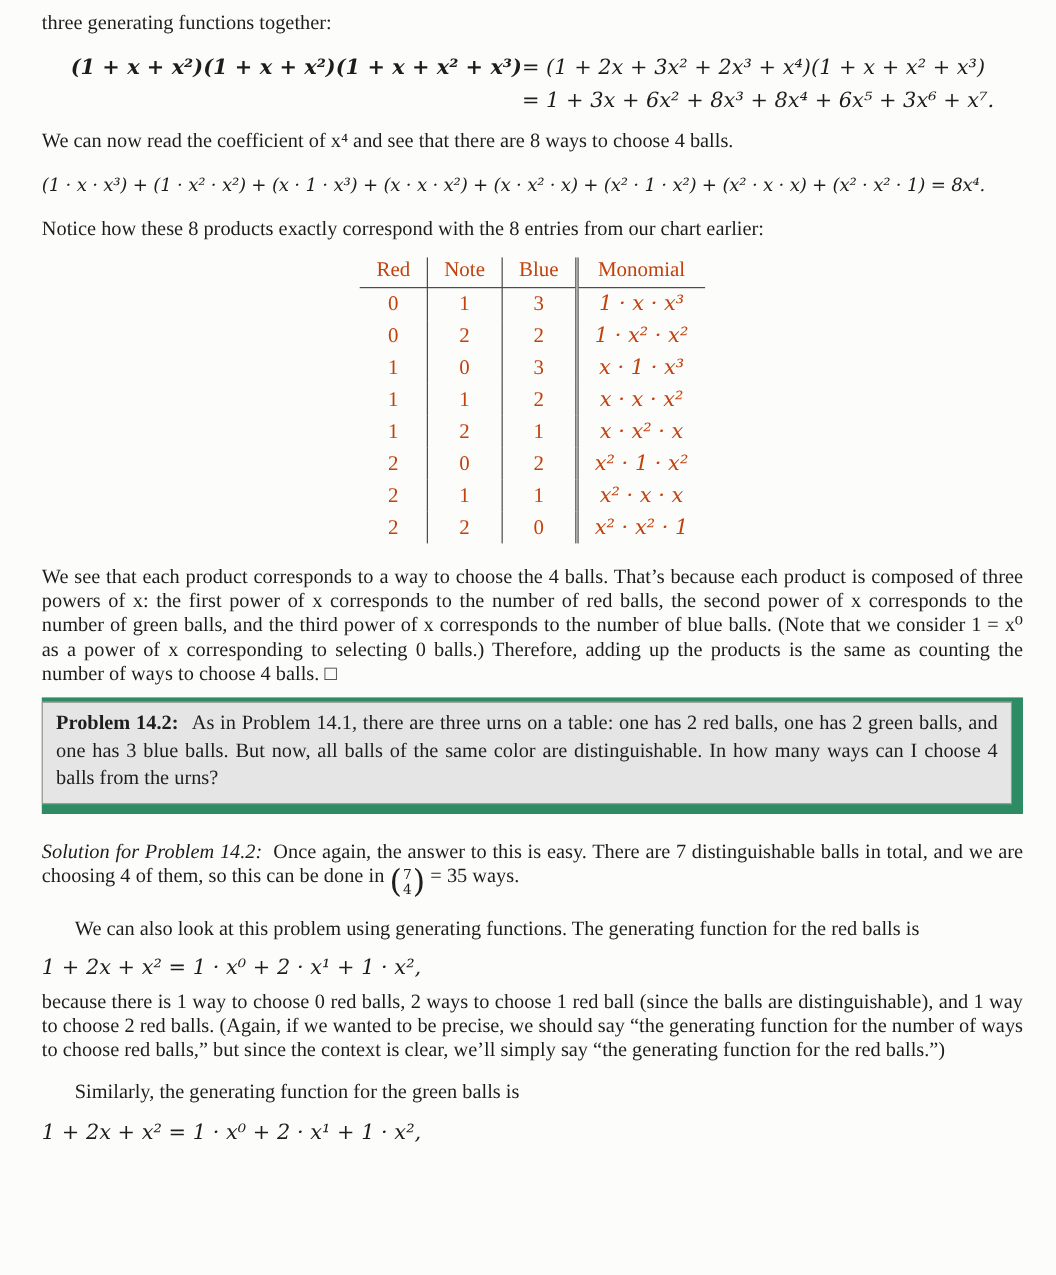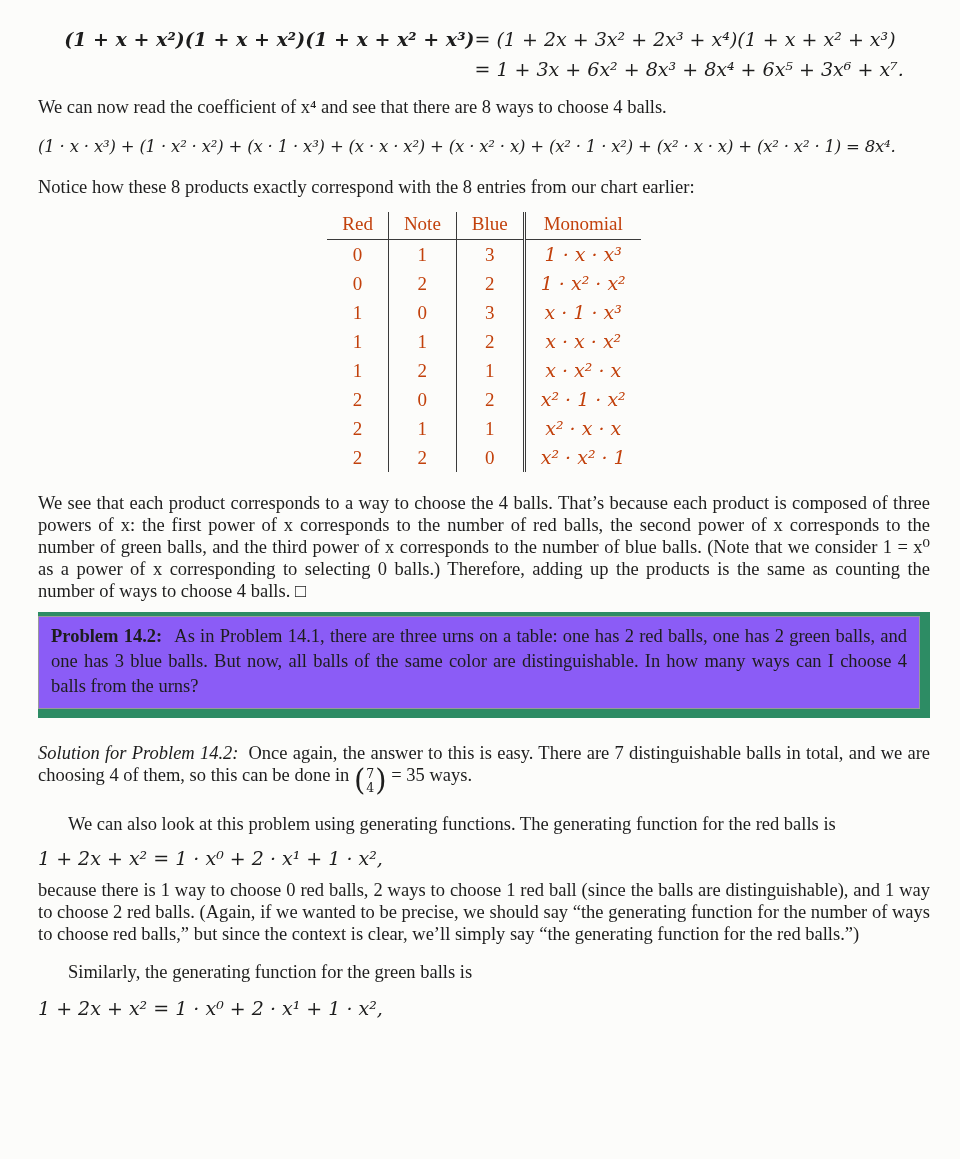--- a/index.html
+++ b/index.html
@@ -39,21 +39,21 @@
     border-bottom:1.6px solid #3a3a3a;
   }
   table.chart td { text-align:center; padding:2px 15px; line-height:25px; }
   .vline { border-right:1.3px solid #3a3a3a; }
   .dline { border-left:3px double #3a3a3a; }
   .mono-cell { font-family:"DejaVu Serif",serif; font-style:italic; }
 
   
   .problem-box-wrap { background:#2d8c64; padding:4px 10px 9px 0; margin:10px 0 0 0; }
   .problem-box {
-    background:#8b5cf6; border:1px solid #9a9a9a;
+    background:#e5e5e5; border:1px solid #9a9a9a;
     padding:7px 12px 9px; line-height:25px;
   }
   .box-label { font-weight:bold; margin-right:12px; }
 
   
   .solution { margin-top:24px; }
   .sol-label { font-style:italic; margin-right:10px; }
 
   .mt16 { margin-top:16px; }
   .mt18 { margin-top:18px; }
@@ -66,20 +66,21 @@
     display:inline-flex; flex-direction:column; align-items:center;
     font-size:12.5px; line-height:1.1; padding:0 1px;
     font-family:"DejaVu Serif",serif;
   }
 </style>
 </head>
 <body>
 
 <div class="page">
 
+  <p>three generating functions together:</p>
 
   <div class="eq1-grid">
     <span class="l">(1 + x + x²)(1 + x + x²)(1 + x + x² + x³) </span>
     <span class="r">= (1 + 2x + 3x² + 2x³ + x⁴)(1 + x + x² + x³)</span>
     <span class="l"></span>
     <span class="r">= 1 + 3x + 6x² + 8x³ + 8x⁴ + 6x⁵ + 3x⁶ + x⁷.</span>
   </div>
 
   <p>We can now read the coefficient of x⁴ and see that there are 8 ways to choose 4 balls.</p>
 

